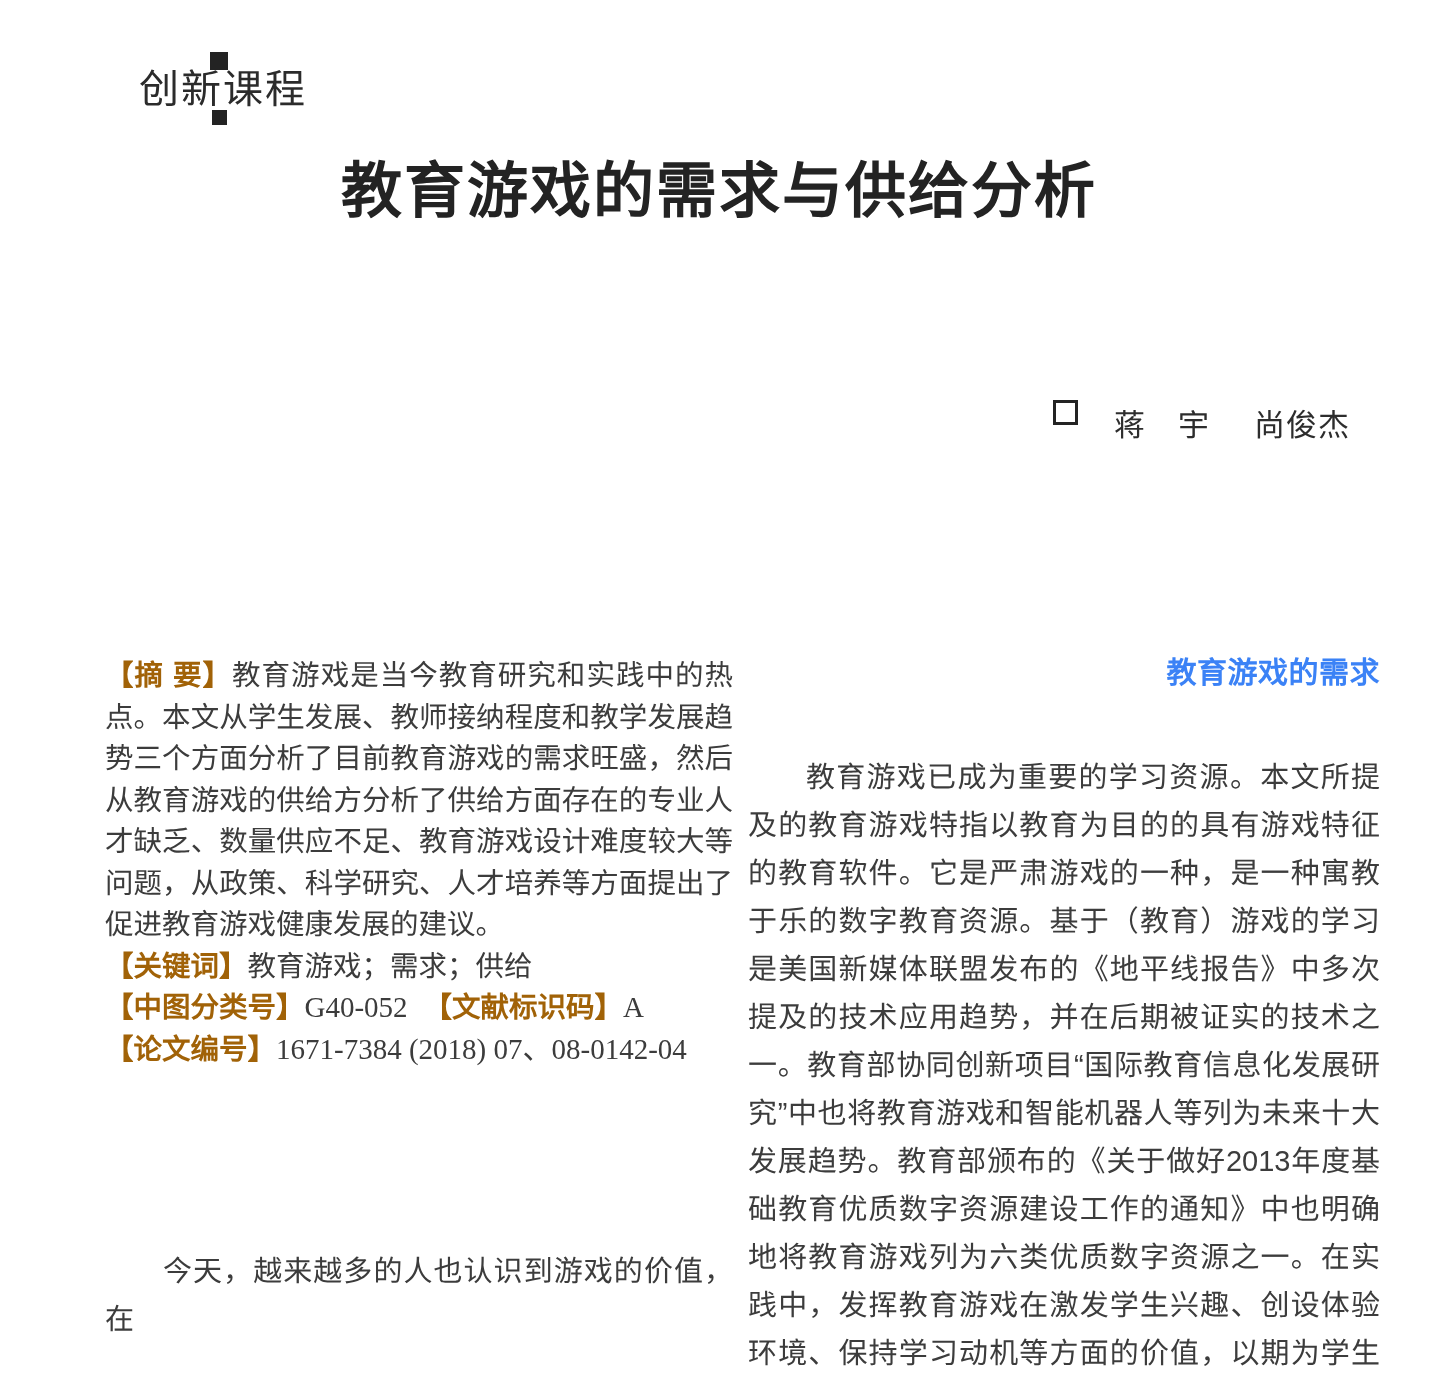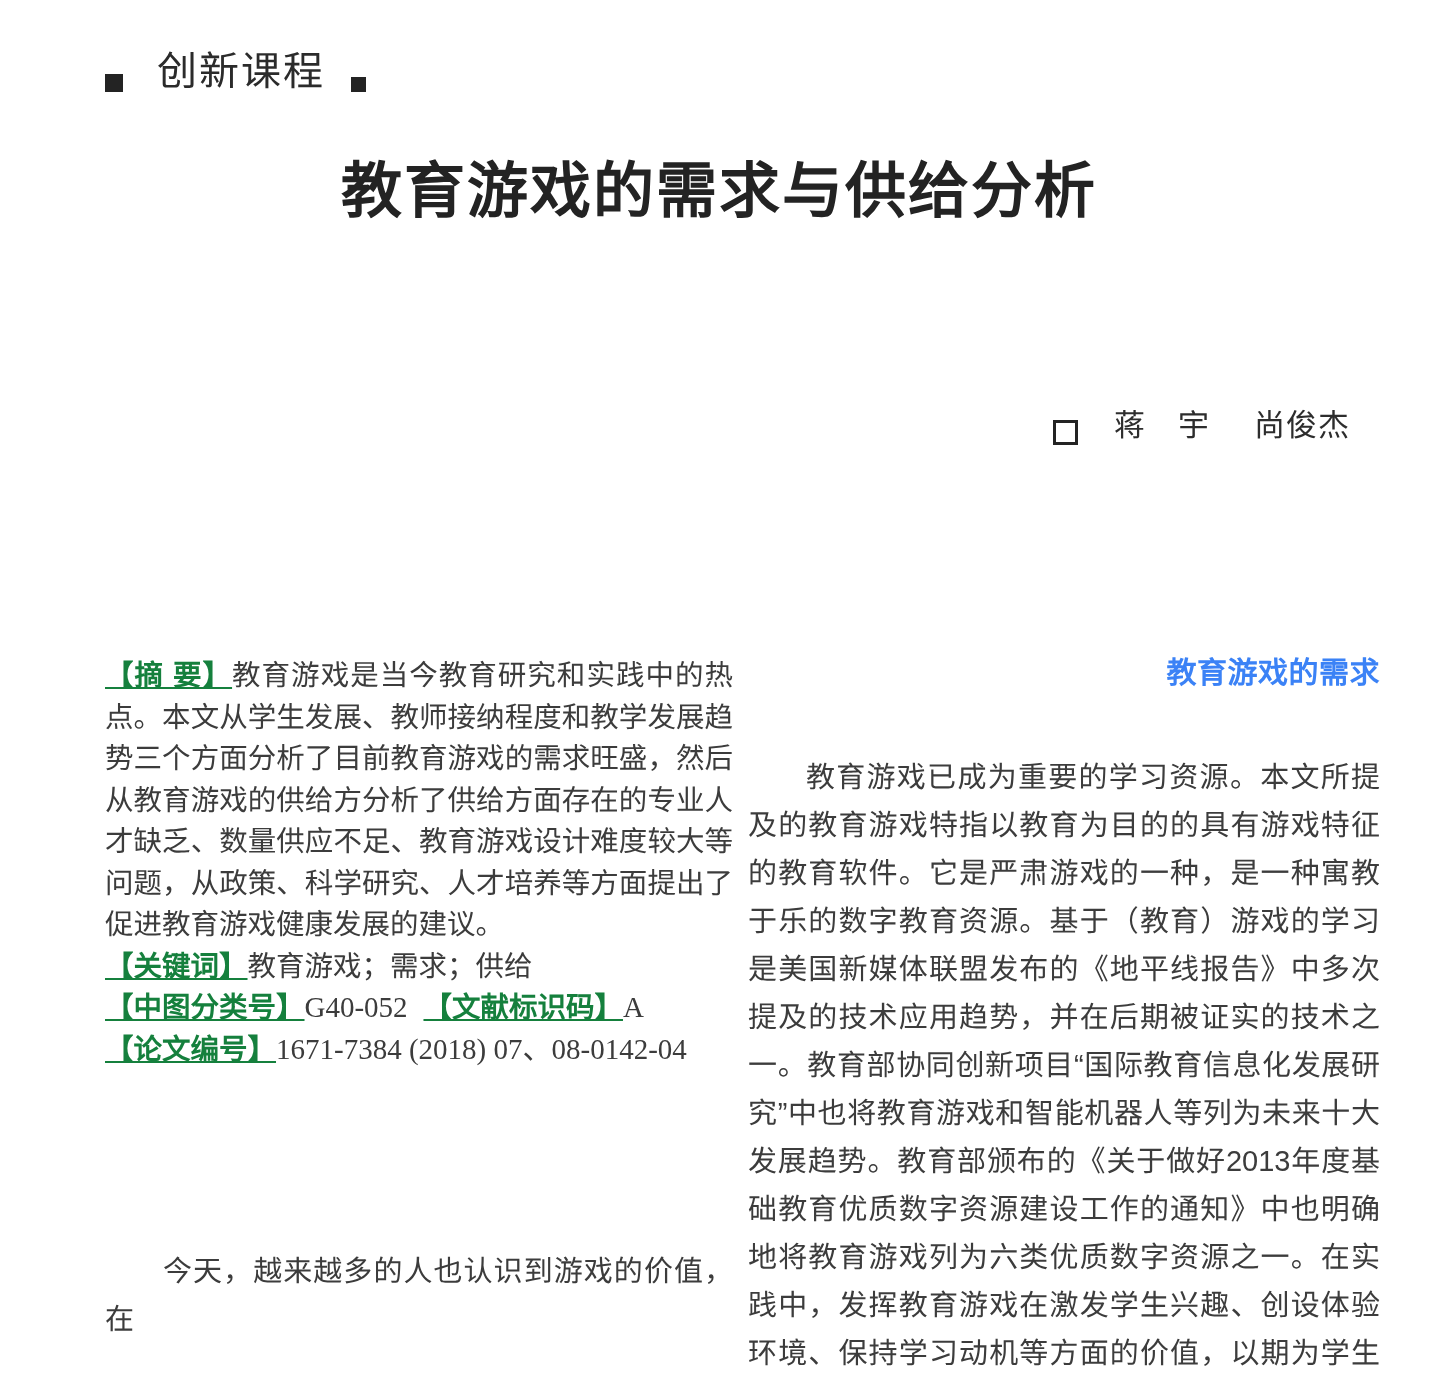--- a/index.html
+++ b/index.html
@@ -13,24 +13,25 @@
     position: relative;
     font-family: "Liberation Sans", "DejaVu Sans", sans-serif;
     color: #3a3a3a;
     overflow: hidden;
   }
 
   
   .running-head {
     position: absolute;
     left: 105px;
-    top: 40px;
+    top: 52px;
     display: flex;
-    align-items: flex-end;
+    align-items: center;
     height: 52px;
+    flex-direction: column;
   }
   .rh-square {
     width: 18px;
     height: 18px;
     background: #232323;
     display: inline-block;
     flex: 0 0 auto;
   }
   .rh-square.small {
     width: 15px;
@@ -61,21 +62,21 @@
     letter-spacing: 2px;
     white-space: nowrap;
   }
 
   
   .author-line {
     position: absolute;
     right: 84px;
     top: 400px;
     display: flex;
-    align-items: flex-end;
+    align-items: flex-start;
     font-family: "Liberation Serif", "DejaVu Serif", serif;
     font-size: 31px;
     color: #2d2d2d;
     white-space: nowrap;
   }
   .author-marker {
     width: 19px;
     height: 19px;
     border: 3px solid #232323;
     background: #ffffff;
@@ -107,22 +108,21 @@
   .abstract-block {
     font-size: 28.5px;
     line-height: 41.5px;
     color: #3c3c3c;
     text-align: justify;
     text-justify: inter-ideograph;
   }
   .abstract-block p { margin: 0; }
   .lbl {
     font-weight: 700;
-    color: #15803d;
-    text-decoration: underline;
+    color: #a16207;
   }
   .meta-line {
     font-size: 28.5px;
     line-height: 41.5px;
     color: #3c3c3c;
     white-space: nowrap;
   }
   .meta-line .lbl { font-weight: 700; }
   .meta-serif {
     font-family: "Liberation Serif", "DejaVu Serif", serif;

